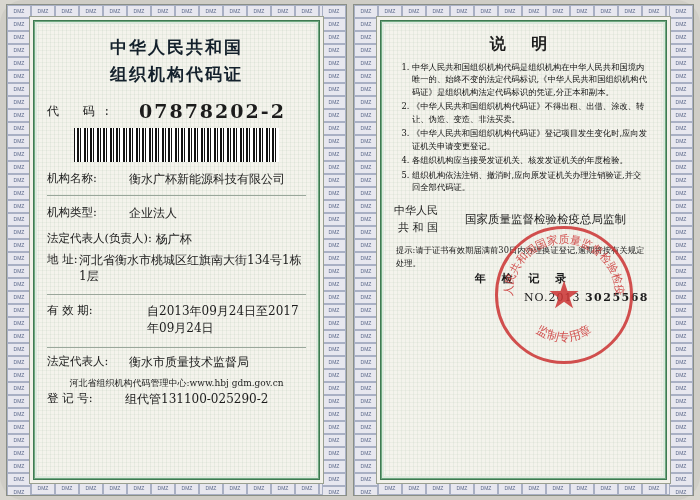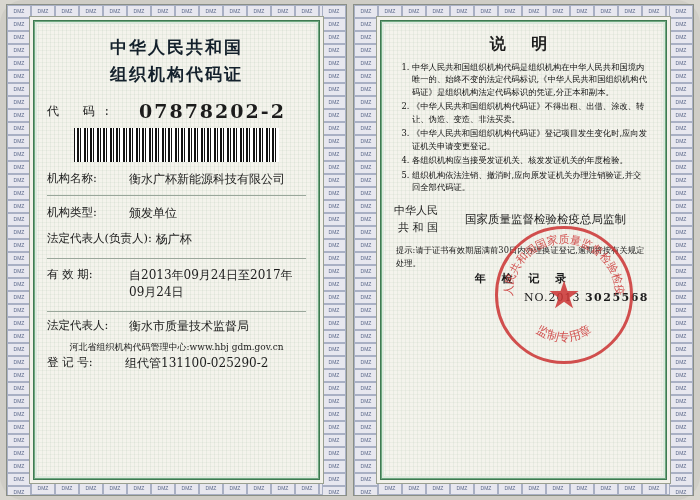--- a/index.html
+++ b/index.html
@@ -347,32 +347,36 @@
 
           <div class="fieldline">
             <div class="k">机构名称:</div>
             <div class="v">衡水广杯新能源科技有限公司</div>
           </div>
 
           <div class="hr"></div>
 
           <div class="fieldline">
             <div class="k">机构类型:</div>
-            <div class="v">颁发单位</div>
+            <div class="v">企业法人</div>
           </div>
 
           <div class="fieldline">
             <div class="k k-wide">法定代表人(负责人):</div>
             <div class="v">杨广杯</div>
           </div>
 
+          <div class="addr">
+            <div class="k">地    址:</div>
+            <div class="v">河北省衡水市桃城区红旗南大街134号1栋1层</div>
+          </div>
 
           <div class="hr" style="margin-top:10px;"></div>
 
-          <div class="fieldline" style="margin-top:8px;">
+          <div class="fieldline" style="margin-top:8px;gap:18px;">
             <div class="k">有 效 期:</div>
             <div class="v">自2013年09月24日至2017年09月24日</div>
           </div>
 
           <div class="hr" style="margin-top:10px;"></div>
 
           <div class="fieldline" style="margin-top:6px;">
             <div class="k">法定代表人:</div>
             <div class="v">衡水市质量技术监督局</div>
           </div>

